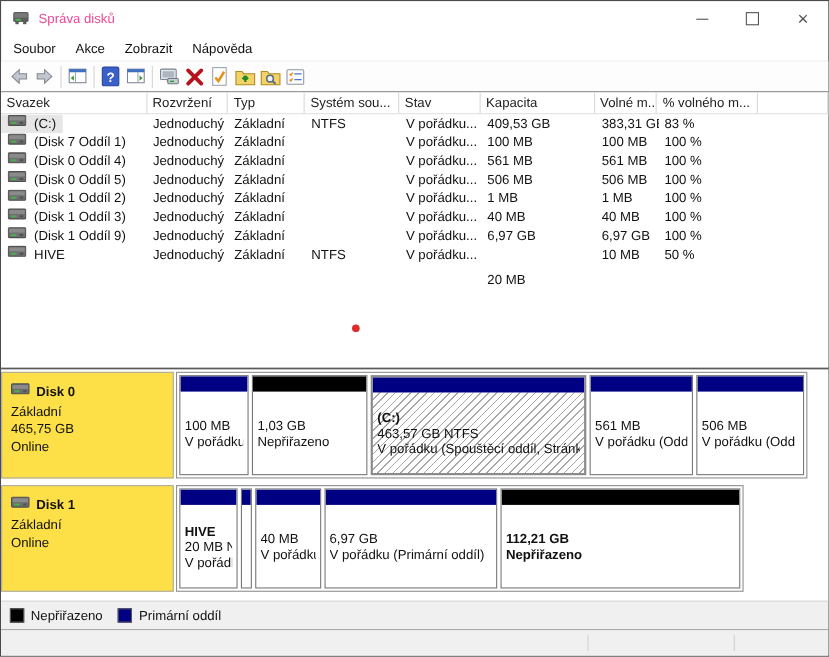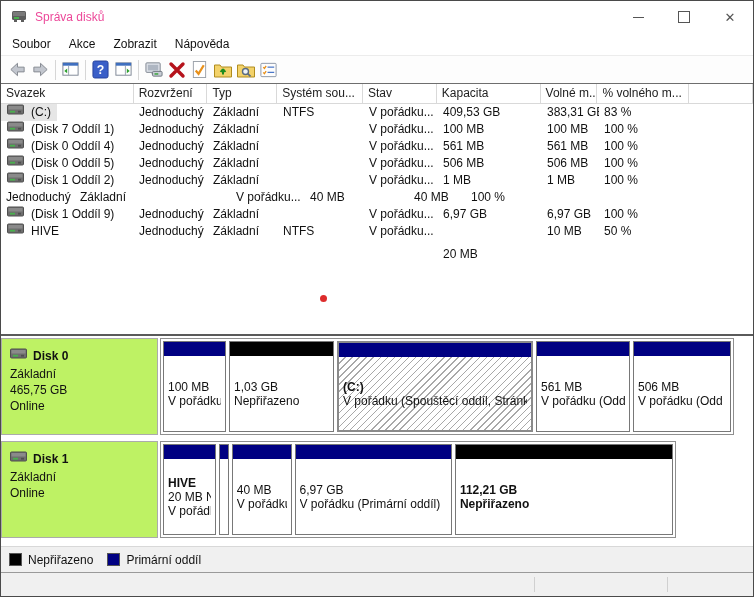--- a/index.html
+++ b/index.html
@@ -32,21 +32,21 @@
   .vol-row{height:17px;display:flex;align-items:center;}
   .vol-cell{box-sizing:border-box;padding-left:5px;white-space:nowrap;overflow:hidden;height:17px;line-height:17px;}
   .vol-cell.first{display:flex;align-items:center;padding-left:0;}
   .first-inner{display:flex;align-items:center;height:17px;padding:0 6px 0 6px;}
   .first-inner.sel{background:#e6e6e6;}
   .first-inner svg{margin-right:7px;flex:0 0 auto;}
   .splitline{height:2px;background:#5a5a5a;flex:0 0 auto;}
   
   .bottom-pane{height:210px;background:#fff;padding-top:2px;box-sizing:border-box;flex:0 0 auto;}
   .disk-row{display:flex;height:97px;margin-bottom:6px;}
-  .disk-info{width:157px;box-sizing:border-box;background:#bef264;border:1px solid #ababab;padding:9px 8px;flex:0 0 auto;}
+  .disk-info{width:157px;box-sizing:border-box;background:#fde047;border:1px solid #ababab;padding:9px 8px;flex:0 0 auto;}
   .disk-info .dname{display:flex;align-items:center;font-weight:bold;margin-bottom:3px;}
   .disk-info .dname svg{margin-right:6px;}
   .disk-info .dline{line-height:16px;}
   .part-area{margin-left:2px;box-sizing:border-box;border:1px solid #8f8f8f;background:#fff;display:flex;padding:2px;gap:3px;}
   .part-block{box-sizing:border-box;border:1px solid #787878;background:#fff;display:flex;flex-direction:column;overflow:hidden;}
   .part-stripe{height:14px;flex:0 0 auto;}
   .part-body{flex:1;padding:2px 4px;display:flex;flex-direction:column;justify-content:center;overflow:hidden;}
   .part-body .pl{white-space:nowrap;line-height:14px;overflow:hidden;}
   .part-block.selected{border:2px solid #8a8a8a;}
   .part-block.selected .part-body{
@@ -283,20 +283,31 @@
       </div>
       <div class="vol-cell" style="width: 74px;">Jednoduchý</div>
       <div class="vol-cell" style="width: 70px;">Základní</div>
       <div class="vol-cell" style="width: 86px;"></div>
       <div class="vol-cell" style="width: 74px;">V pořádku...</div>
       <div class="vol-cell" style="width: 104px;">1 MB</div>
       <div class="vol-cell" style="width: 57px;">1 MB</div>
       <div class="vol-cell" style="width: 92px;">100 %</div>
     </div>
     <div class="vol-row">
+      <div class="vol-cell first" style="width: 133px;">
+        <div class="first-inner">
+          <span><svg width="17" height="12" viewBox="0 0 17 12">
+              <rect x="0.5" y="1" width="16" height="9" rx="1" fill="#6e6e6e" stroke="#4f4f4f"></rect>
+              <rect x="1.5" y="2" width="14" height="3.5" fill="#8a8a8a"></rect>
+              <rect x="3" y="6.8" width="5" height="1.8" fill="#49b04d"></rect>
+              <rect x="11" y="6.8" width="3" height="1.8" fill="#4f4f4f"></rect>
+            </svg></span>
+          <span>(Disk 1 Oddíl 3)</span>
+        </div>
+      </div>
       <div class="vol-cell" style="width: 74px;">Jednoduchý</div>
       <div class="vol-cell" style="width: 70px;">Základní</div>
       <div class="vol-cell" style="width: 86px;"></div>
       <div class="vol-cell" style="width: 74px;">V pořádku...</div>
       <div class="vol-cell" style="width: 104px;">40 MB</div>
       <div class="vol-cell" style="width: 57px;">40 MB</div>
       <div class="vol-cell" style="width: 92px;">100 %</div>
     </div>
     <div class="vol-row">
       <div class="vol-cell first" style="width: 133px;">
@@ -370,20 +381,21 @@
           <div class="part-stripe" style="background: rgb(0, 0, 0);"></div>
           <div class="part-body">
             <div class="pl">1,03 GB</div>
             <div class="pl">Nepřiřazeno</div>
           </div>
         </div>
         <div class="part-block selected" style="width: 196px;">
           <div class="part-stripe" style="background: rgb(0, 0, 130);"></div>
           <div class="part-body">
             <div class="pl bold">(C:)</div>
+            <div class="pl">463,57 GB NTFS</div>
             <div class="pl">V pořádku (Spouštěcí oddíl, Stránko</div>
           </div>
         </div>
         <div class="part-block" style="width: 94px;">
           <div class="part-stripe" style="background: rgb(0, 0, 130);"></div>
           <div class="part-body">
             <div class="pl">561 MB</div>
             <div class="pl">V pořádku (Odd</div>
           </div>
         </div>

